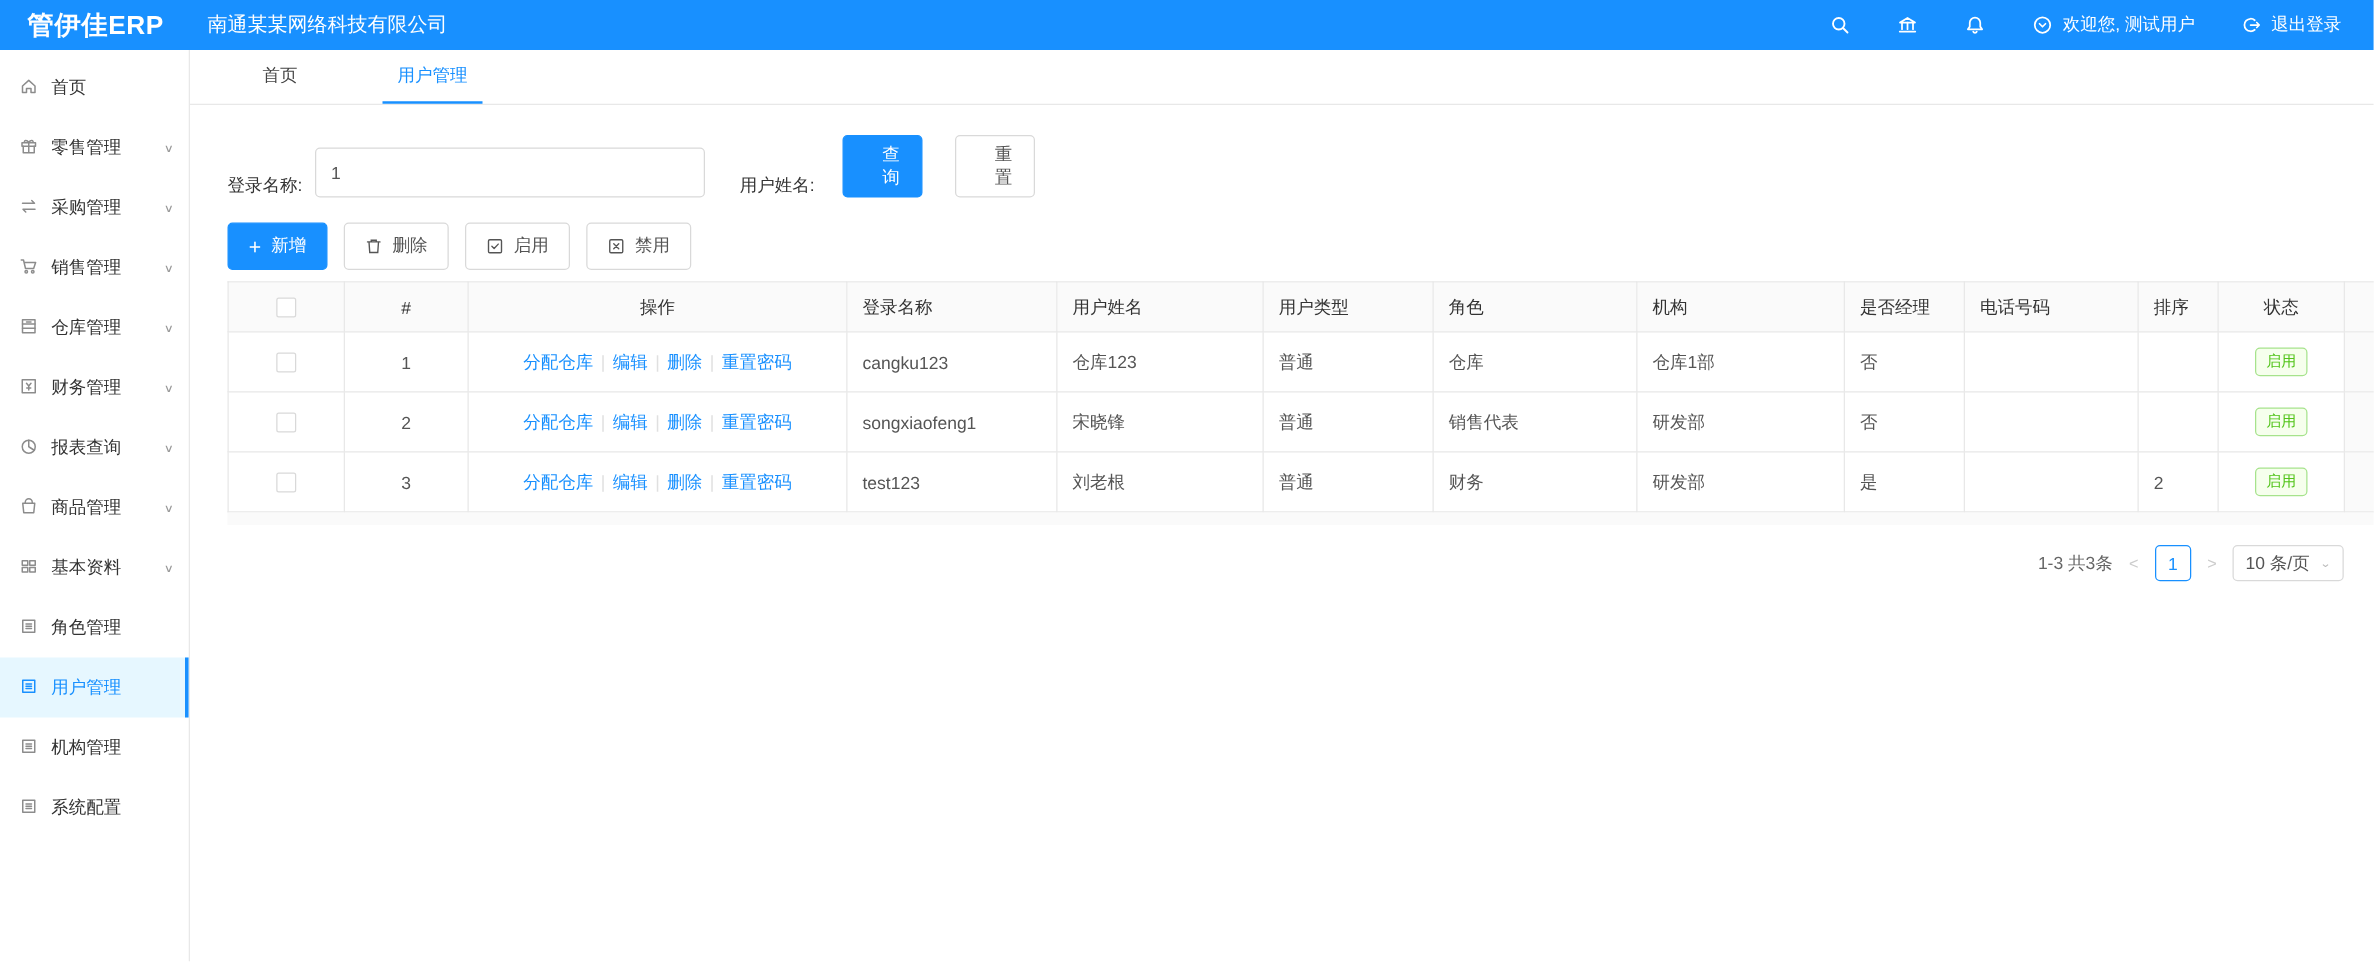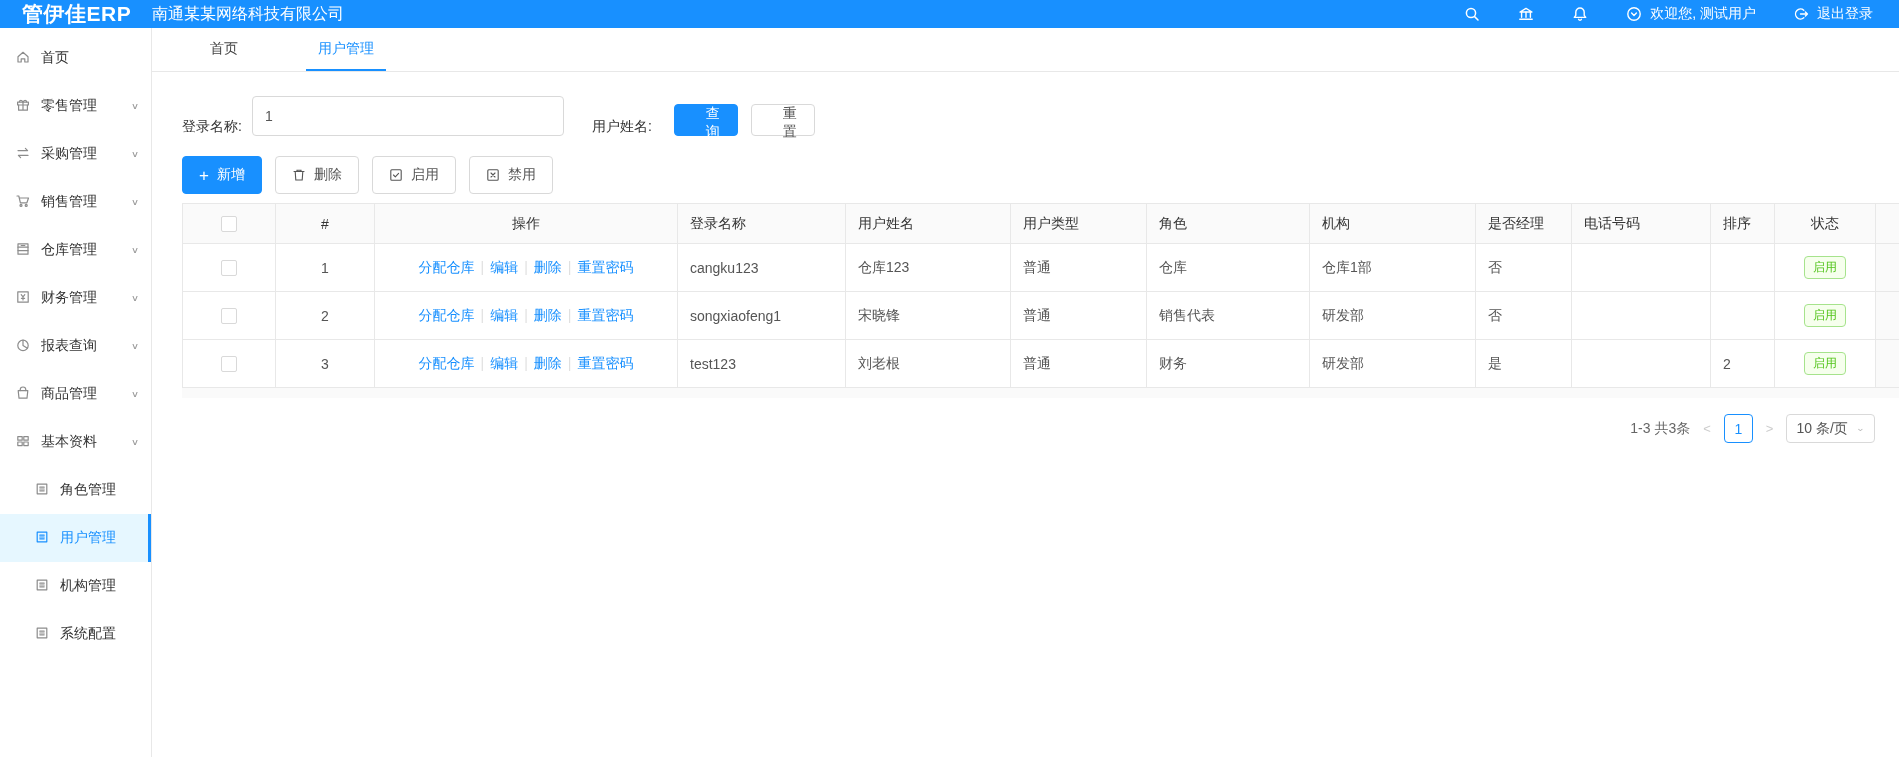--- a/index.html
+++ b/index.html
@@ -1,59 +1,59 @@
 <!DOCTYPE html>
 <html><head>
 <meta charset="utf-8">
 <style>
   * { margin:0; padding:0; box-sizing:border-box; }
   html,body { width:1899px; height:773px; overflow:hidden; background:#fff;
     font-family:"Liberation Sans", sans-serif; font-size:14px; color:#333; }
 
   
-  .topbar { height:28px; background:#1890ff; display:flex; align-items:center; color:#fff; }
+  .topbar { height:40px; background:#1890ff; display:flex; align-items:center; color:#fff; }
   .logo { width:152px; padding-left:22px; font-size:21px; font-weight:bold; letter-spacing:.5px; }
-  .company { font-size:16px; }
+  .company { font-size:16px; margin-left:14px; }
   .topbar-right { margin-left:auto; display:flex; align-items:center; gap:36px; padding-right:26px; font-size:14px; }
   .tb-icon { width:18px; height:18px; display:block; cursor:pointer; }
   .tb-item { display:flex; align-items:center; gap:7px; cursor:pointer; }
 
   
   .layout { display:flex; height:729px; }
   .sidebar { width:152px; border-right:1px solid #e8e8e8; padding-top:6px; background:#fff; overflow:hidden; }
   .menu-item { height:48px; display:flex; align-items:center; padding:0 12px 0 15px; cursor:pointer; color:#333; }
   .menu-item .mi-icon { width:16px; height:16px; color:#8c8c8c; flex:0 0 16px; }
   .menu-item .mi-label { margin-left:10px; }
   .menu-item .mi-chev { margin-left:auto; color:#999; font-size:11px; transform:scaleY(.8); }
   .menu-item.parent-active, .menu-item.parent-active .mi-icon, .menu-item.parent-active .mi-chev { color:#1890ff; }
-  .menu-sub .menu-item { padding-left:34px; }
+  .menu-sub .menu-item { padding-left:15px; }
   .menu-sub .menu-item.active { background:#e6f7ff; border-right:3px solid #1890ff; color:#1890ff; }
   .menu-sub .menu-item.active .mi-icon { color:#1890ff; }
 
   .main { flex:1; display:flex; flex-direction:column; min-width:0; }
 
   
   .tabbar { height:44px; border-bottom:1px solid #e8e8e8; display:flex; align-items:stretch; padding-left:46px; gap:56px; }
   .tab { display:flex; align-items:center; padding:0 12px; color:#444; cursor:pointer; border-bottom:2px solid transparent; }
   .tab.active { color:#1890ff; border-bottom-color:#1890ff; }
 
   .content { padding:0 0 0 30px; }
 
   
   .filter-row { margin-top:24px; display:flex; align-items:flex-end; }
   .f-label { color:#333; }
   .f-input { width:312px; height:40px; border:1px solid #d9d9d9; border-radius:4px; margin-left:10px;
              padding:0 12px; font-size:14px; color:#555; outline:none; font-family:inherit; }
   .f-input::placeholder { color:#c0c4cc; }
   .f-label2 { margin-left:28px; }
-  .btn { height:32px; border-radius:4px; border:1px solid #d9d9d9; background:#fff; font-size:14px;
+  .btn { height:50px; border-radius:4px; border:1px solid #d9d9d9; background:#fff; font-size:14px;
          padding:0 31px; cursor:pointer; color:#555; font-family:inherit; }
   .btn-primary { background:#1890ff; border-color:#1890ff; color:#fff; }
   .btn-search { margin-left:22px; width:62px; }
-  .btn-reset  { margin-left:13px; width:62px; letter-spacing:4px; }
+  .btn-reset  { margin-left:26px; width:62px; letter-spacing:4px; }
 
   
   .toolbar { margin-top:20px; display:flex; gap:13px; }
   .tbtn { height:38px; display:inline-flex; align-items:center; gap:8px; padding:0 16px; border-radius:4px;
           border:1px solid #d9d9d9; background:#fff; color:#555; font-size:14px; cursor:pointer; font-family:inherit; }
   .tbtn svg { width:14px; height:14px; }
   .tbtn-add { background:#1890ff; border-color:#1890ff; color:#fff; }
   .tbtn-add .plus { font-size:17px; line-height:1; }
 
   

